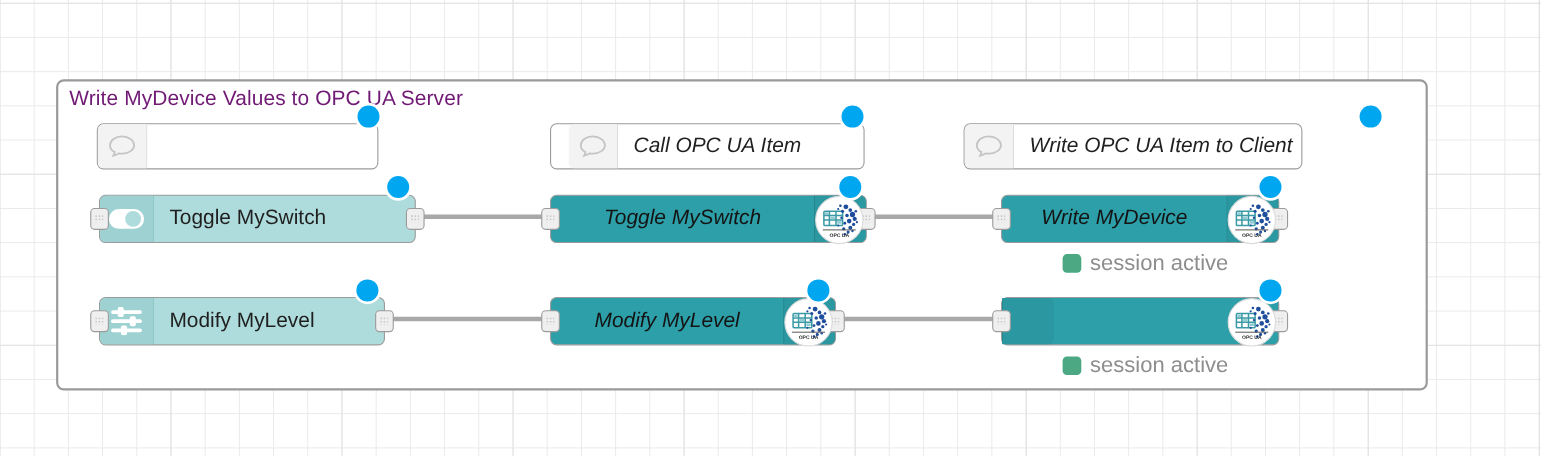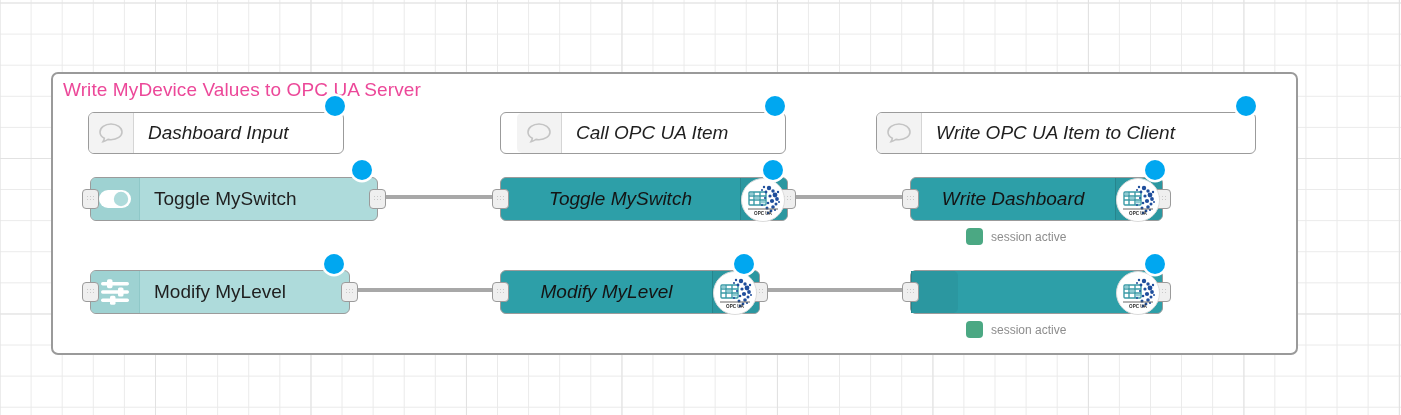--- a/index.html
+++ b/index.html
@@ -39,21 +39,21 @@
     border: 2px solid #9a9a9a;
     border-radius: 7px;
     background: #ffffff;
     box-sizing: border-box;
   }
   .group-title {
     position: absolute;
     left: 10px;
     top: 5px;
     font-size: 19px;
-    color: #ec4899;
+    color: #701a75;
     white-space: nowrap;
     letter-spacing: 0.1px;
   }
 
   
   .wire {
     position: absolute;
     height: 4px;
     background: #a8a8a8;
     border-radius: 2px;
@@ -165,21 +165,21 @@
     box-shadow: 0 0 0 2.5px #ffffff;
     z-index: 6;
   }
 
   
   .status {
     position: absolute;
     display: flex;
     align-items: center;
     gap: 8px;
-    font-size: 12px;
+    font-size: 20px;
     color: #8d8d8d;
     white-space: nowrap;
     padding-left: 44px;
   }
   .status .dot {
     width: 17px;
     height: 17px;
     border-radius: 4px;
     background: #4ba883;
     flex: 0 0 17px;
@@ -217,31 +217,30 @@
       <div class="wire" style="left: 763px; top: 288px; width: 147px;"></div>
     </div>
 
   <div id="comments-layer">
       <div class="node comment italic" style="left: 88px; top: 112px; width: 256px; height: 42px;">
         <div class="icon-box">
           <svg width="26" height="22" viewBox="0 0 26 22">
             <path d="M13 2C6.9 2 2 5.6 2 10c0 2.6 1.7 4.9 4.3 6.3C6.1 17.8 5 19.6 5 19.6c0 0 3.2-.8 5-2.2 1 .2 2 .3 3 .3 6.1 0 11-3.6 11-7.7S19.1 2 13 2z" fill="none" stroke="#c4c4c4" stroke-width="1.6"></path>
           </svg>
         </div>
-        <div class="label">Dashboard Input</div>
       </div>
       <div class="node comment italic" style="left: 500px; top: 112px; width: 286px; height: 42px; padding-left: 16px;">
         <div class="icon-box">
           <svg width="26" height="22" viewBox="0 0 26 22">
             <path d="M13 2C6.9 2 2 5.6 2 10c0 2.6 1.7 4.9 4.3 6.3C6.1 17.8 5 19.6 5 19.6c0 0 3.2-.8 5-2.2 1 .2 2 .3 3 .3 6.1 0 11-3.6 11-7.7S19.1 2 13 2z" fill="none" stroke="#c4c4c4" stroke-width="1.6"></path>
           </svg>
         </div>
         <div class="label">Call OPC UA Item</div>
       </div>
-      <div class="node comment italic" style="left: 876px; top: 112px; width: 380px; height: 42px;">
+      <div class="node comment italic" style="left: 876px; top: 112px; width: 308px; height: 42px;">
         <div class="icon-box">
           <svg width="26" height="22" viewBox="0 0 26 22">
             <path d="M13 2C6.9 2 2 5.6 2 10c0 2.6 1.7 4.9 4.3 6.3C6.1 17.8 5 19.6 5 19.6c0 0 3.2-.8 5-2.2 1 .2 2 .3 3 .3 6.1 0 11-3.6 11-7.7S19.1 2 13 2z" fill="none" stroke="#c4c4c4" stroke-width="1.6"></path>
           </svg>
         </div>
         <div class="label">Write OPC UA Item to Client</div>
       </div>
     </div>
 
   <div id="nodes-layer">
@@ -297,21 +296,21 @@
             <line x1="6" y1="30" x2="36" y2="30" stroke="#555" stroke-width="0.9"></line>
             <g fill="#2b2b2b" font-family="Liberation Sans, sans-serif" font-size="4.6" font-weight="bold">
               <text x="21" y="36" text-anchor="middle">OPC UA</text>
             </g>
           </svg>
         </div>
         <div class="port in"></div>
         <div class="port out"></div>
       </div>
       <div class="node opcua italic" style="left: 910px; top: 177px; width: 253px; height: 44px;">
-        <div class="label">Write Dashboard</div>
+        <div class="label">Write MyDevice</div>
         <div class="icon-box-right"></div>
         <div class="opcua-logo" style="left: 205px; top: 0px;">
           <svg width="42" height="42" viewBox="0 0 42 42">
             <circle cx="21" cy="21" r="20.5" fill="#ffffff"></circle>
             <g stroke="#3a9aa6" stroke-width="1.4" fill="none">
               <rect x="7" y="13" width="17" height="13" rx="1"></rect>
               <line x1="7" y1="17" x2="24" y2="17"></line>
               <line x1="7" y1="21" x2="24" y2="21"></line>
               <line x1="12" y1="13" x2="12" y2="26"></line>
               <line x1="18" y1="13" x2="18" y2="26"></line>

